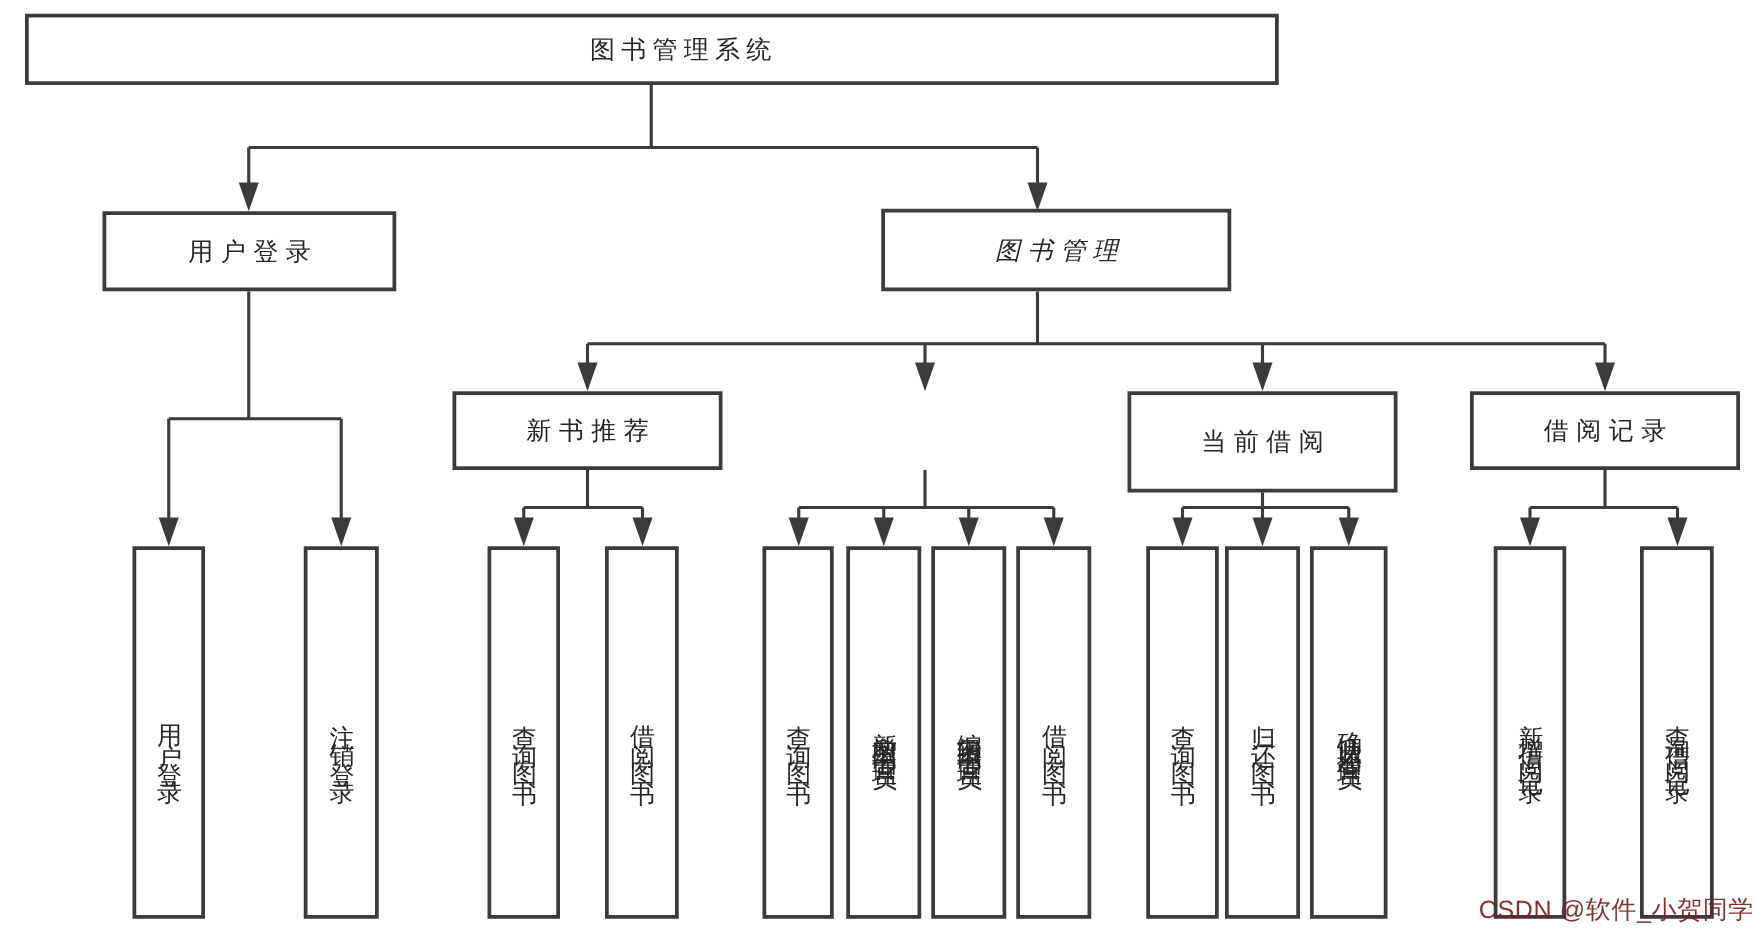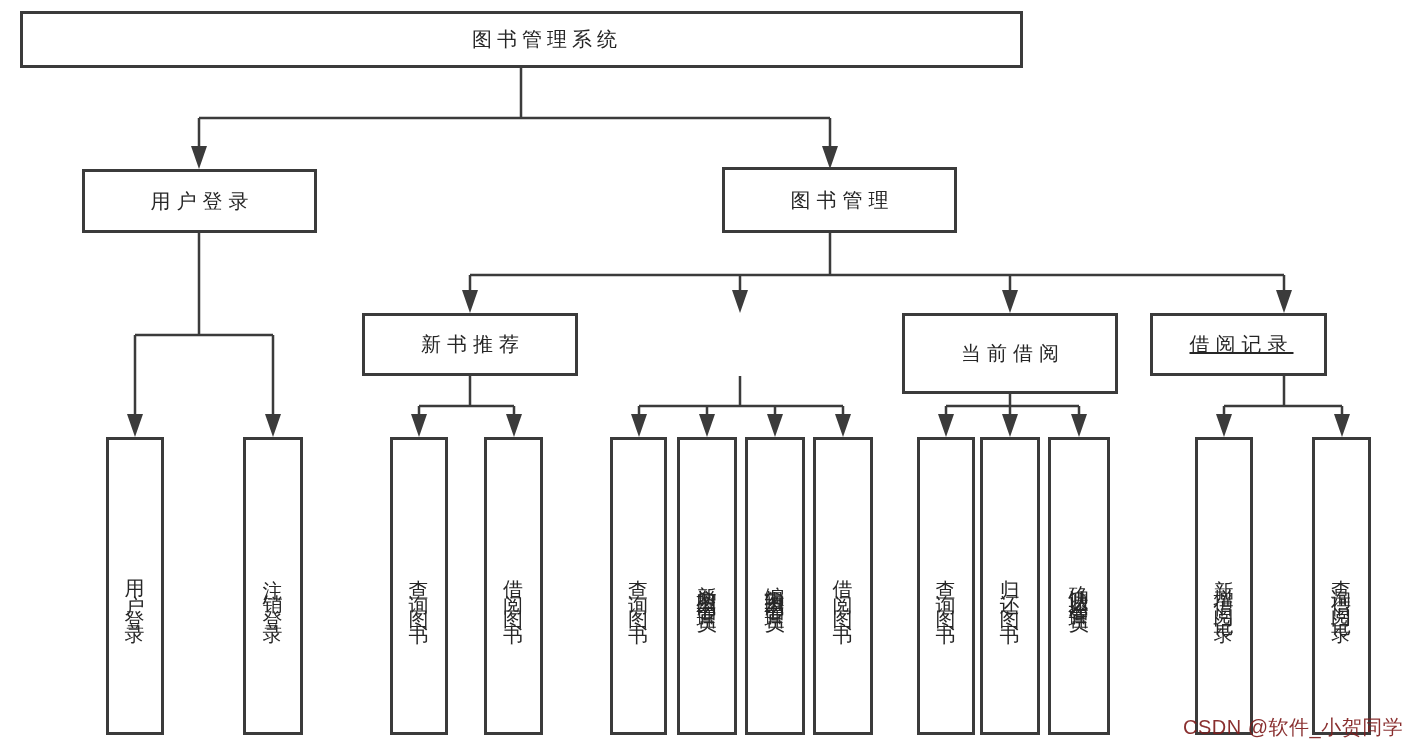--- a/index.html
+++ b/index.html
@@ -96,31 +96,31 @@
     </g>
   </svg>
 
   <div class="node h-node root-node" style="left:20px; top:11px; width:1003px; height:57px;">
     <span>图书管理系统</span>
   </div>
 
   <div class="node h-node" style="left:82px; top:169px; width:235px; height:64px;">
     <span>用户登录</span>
   </div>
-  <div class="node h-node" style="left:722px; top:167px; width:235px; height:66px;">
+  <div class="node h-node" style="left:705px; top:167px; width:280px; height:66px;font-style:italic;">
     <span>图书管理</span>
   </div>
 
   <div class="node h-node" style="left:362px; top:313px; width:216px; height:63px;">
     <span>新书推荐</span>
   </div>
   <div class="node h-node" style="left:902px; top:313px; width:216px; height:81px;">
     <span>当前借阅</span>
   </div>
-  <div class="node h-node" style="left:1150px; top:313px; width:177px; height:63px;text-decoration:underline;">
+  <div class="node h-node" style="left:1176px; top:313px; width:216px; height:63px;">
     <span>借阅记录</span>
   </div>
 
   <div class="node leaf" style="left:106px; width:58px;">
     <span class="vtext ls4">用户登录</span>
   </div>
   <div class="node leaf" style="left:243px; width:60px;">
     <span class="vtext ls4">注销登录</span>
   </div>
 

